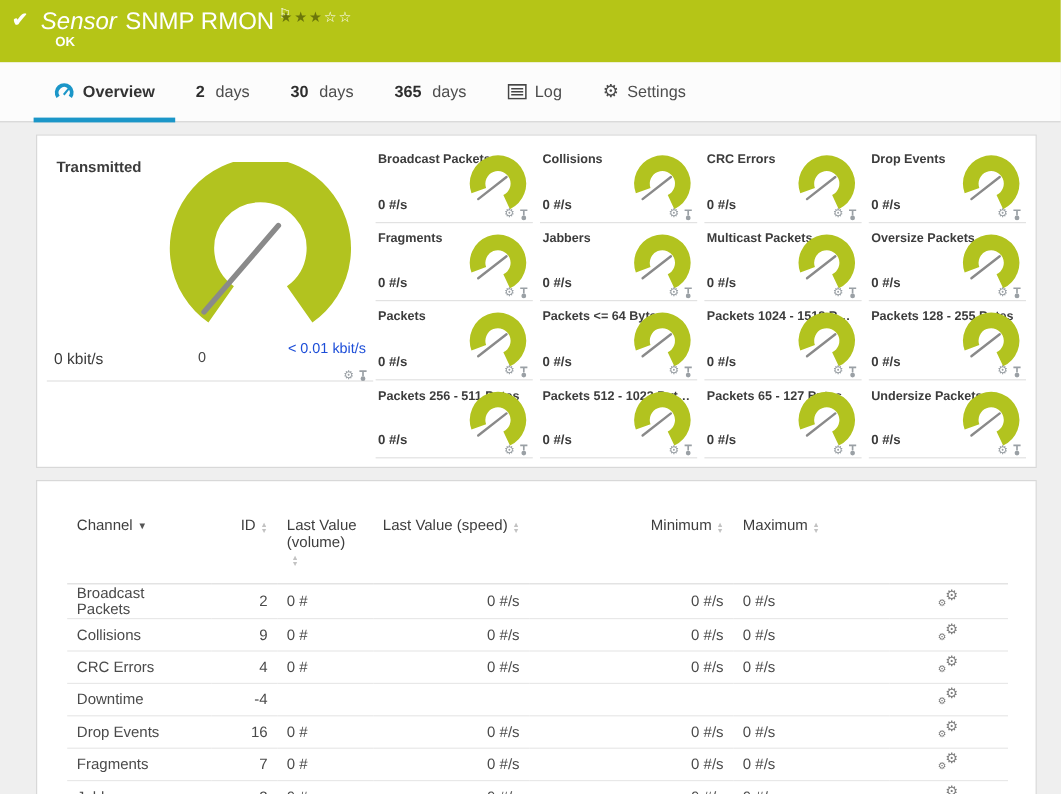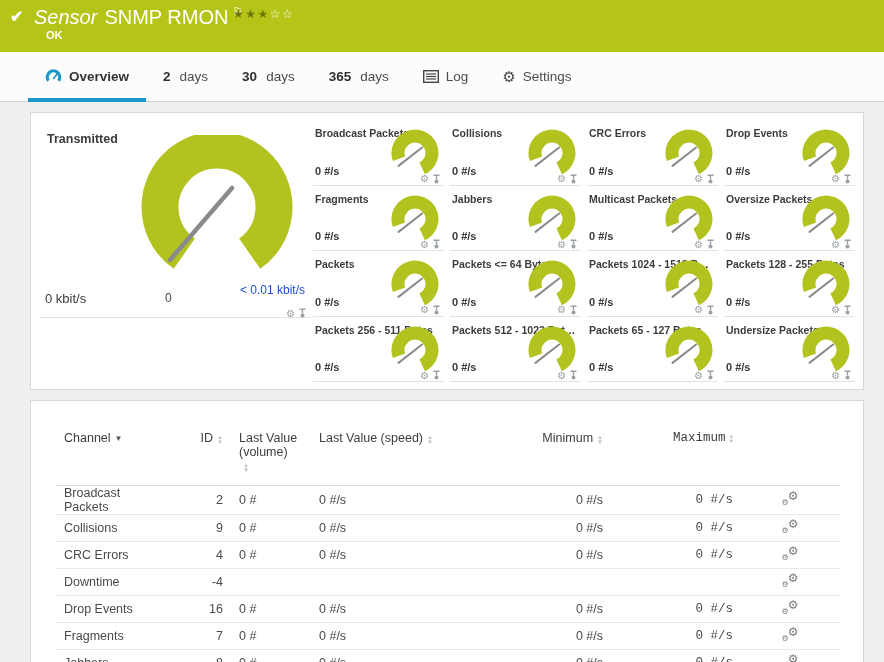--- a/index.html
+++ b/index.html
@@ -60,23 +60,23 @@
   
   .tblwrap { position:absolute; left:25px; right:25px; top:24px; }
   table { width:100%; border-collapse:collapse; table-layout:fixed; }
   th { font-size:12.5px; font-weight:normal; color:#3e3e3e; padding:6px 8px 12px 8px;
        border-bottom:1px solid #dcdcdc; vertical-align:top; cursor:pointer; }
   td { font-size:12.5px; color:#4a4a4a; padding:0 8px; height:27px;
        border-bottom:1px solid #e8e8e8; }
   .c-channel { width:120px; text-align:left; }
   .c-id      { width:55px;  text-align:right; }
   .c-vol     { width:80px;  text-align:left; }
-  .c-speed   { width:130px; text-align:left; }
+  .c-speed   { width:130px; text-align:right; }
   .c-min     { width:170px; text-align:right; }
-  .c-max     { width:130px; text-align:right;font-family:Liberation Mono, monospace; }
+  .c-max     { width:130px; text-align:left; }
   .c-gear    { width:99px;  text-align:center; }
   th.c-vol span.wrap { display:inline-block; max-width:78px; }
   .sort-desc { color:#555; font-size:8px; margin-left:4px; vertical-align:1px; }
   .sort2 { display:inline-block; margin-left:4px; vertical-align:-2px; }
   .sort2 i { display:block; font-style:normal; font-size:6px; line-height:4.6px; color:#c2c2c2; }
   .gears { position:relative; display:inline-block; width:16px; height:14px; cursor:pointer; }
   .gears .g1 { position:absolute; right:0; top:-2px; font-size:12px; color:#7d7d7d; line-height:1; }
   .gears .g2 { position:absolute; left:-1px; bottom:-1px; font-size:8px; color:#7d7d7d; line-height:1; }
 </style>
 </head>

